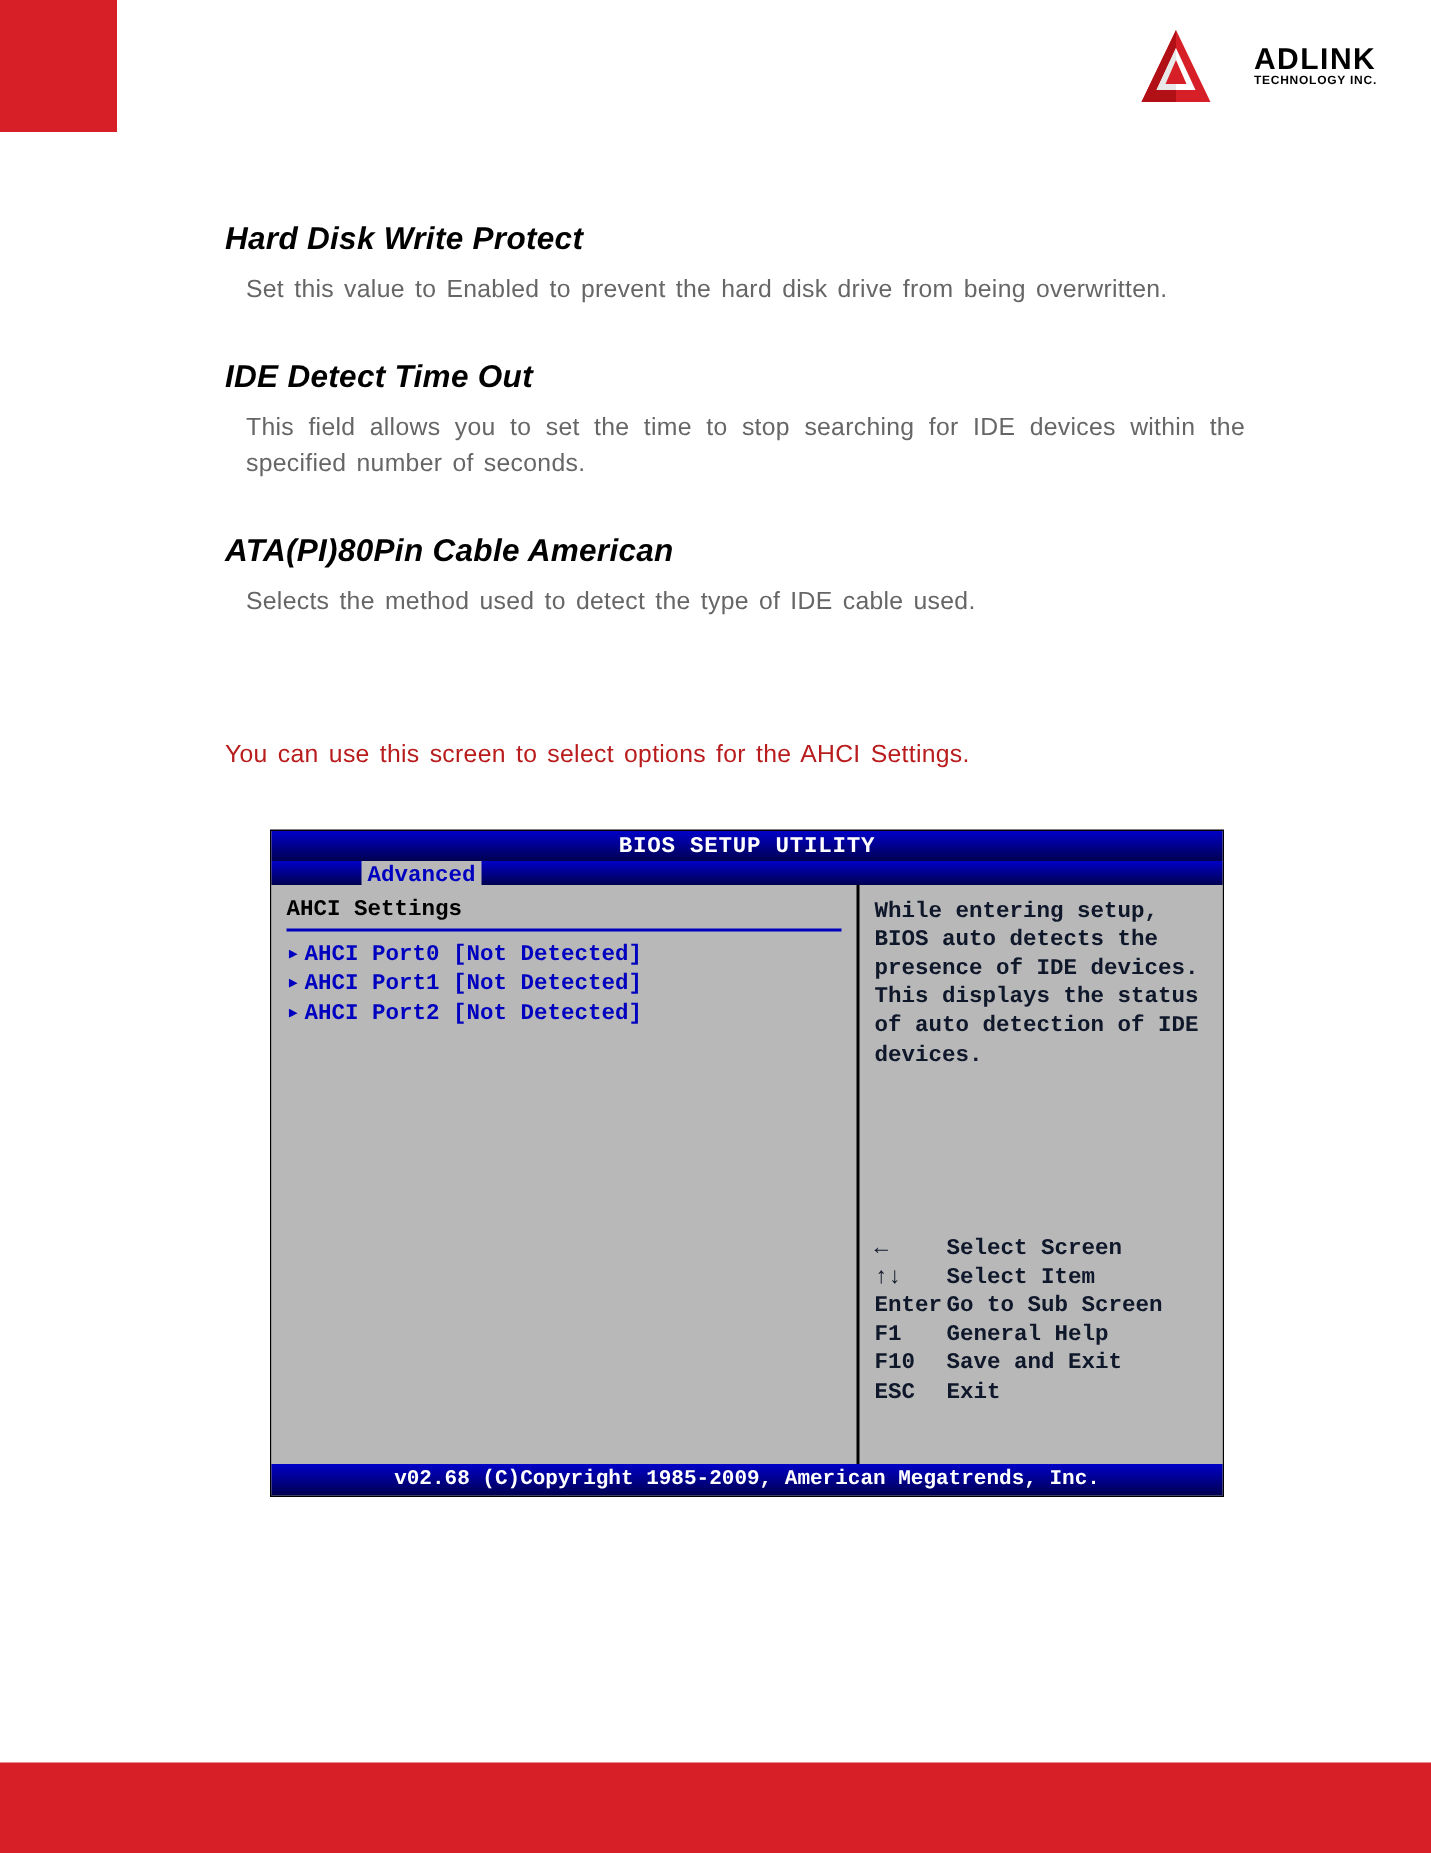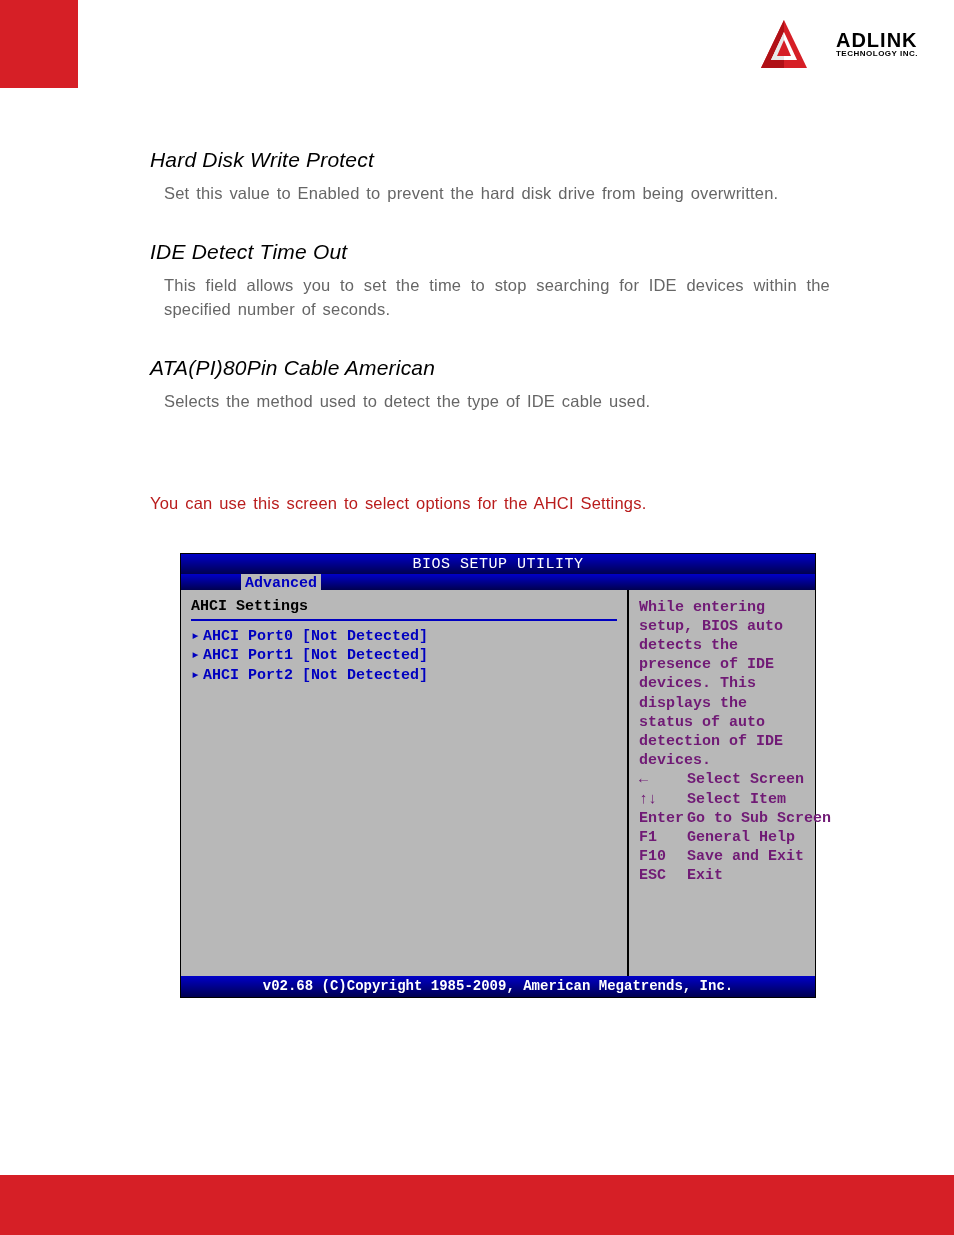--- a/index.html
+++ b/index.html
@@ -28,21 +28,21 @@
   .logo-text .brand { font-weight: 900; font-size: 20px; letter-spacing: 1px; color: #000; }
   .logo-text .sub { font-size: 8px; letter-spacing: 0.5px; color: #000; font-weight: 700; }
   .content {
     position: absolute;
     top: 128px;
     left: 150px;
     width: 680px;
   }
   .sec-head {
     font-family: "Arial Narrow", Arial, sans-serif;
-    font-weight: 400;
+    font-weight: 700;
     font-style: italic;
     font-size: 21px;
     color: #000;
     margin-top: 20px;
     margin-bottom: 10px;
     letter-spacing: 0.2px;
   }
   .sec-body {
     font-size: 16.5px;
     color: #666;
@@ -64,21 +64,21 @@
     width: 636px;
     margin-left: 30px;
     border: 1px solid #000;
     font-family: "Courier New", monospace;
     font-size: 15px;
   }
   .bios-title {
     background: linear-gradient(#0000c8, #000050);
     color: #fff;
     text-align: center;
-    font-weight: 400;
+    font-weight: 700;
     padding: 2px 0 1px 0;
     letter-spacing: 0.5px;
   }
   .bios-tabs {
     background: linear-gradient(#0000c8, #000050);
     padding: 0 0 0 60px;
     height: 16px;
   }
   .bios-tab {
     display: inline-block;
@@ -110,27 +110,28 @@
     margin: 0 0 6px 0;
   }
   .bios-item {
     color: #0000c0;
     font-weight: 700;
     padding: 0 0 0 0;
     line-height: 1.3;
   }
   .bios-item .tri { display: inline-block; width: 12px; }
   .bios-right {
-    width: 188px;
+    width: 244px;
     border-left: 2px solid #000;
     padding: 8px 8px 8px 10px;
-    color: #701a75;
+    color: #0f172a;
     font-weight: 700;
     display: flex;
     flex-direction: column;
+    justify-content: space-between;
   }
   .bios-help {
     line-height: 1.28;
   }
   .bios-keys {
     line-height: 1.28;
     margin-bottom: 30px;
   }
   .bios-keys .row { white-space: pre; }
   .bios-keys .key { display: inline-block; width: 48px; }

